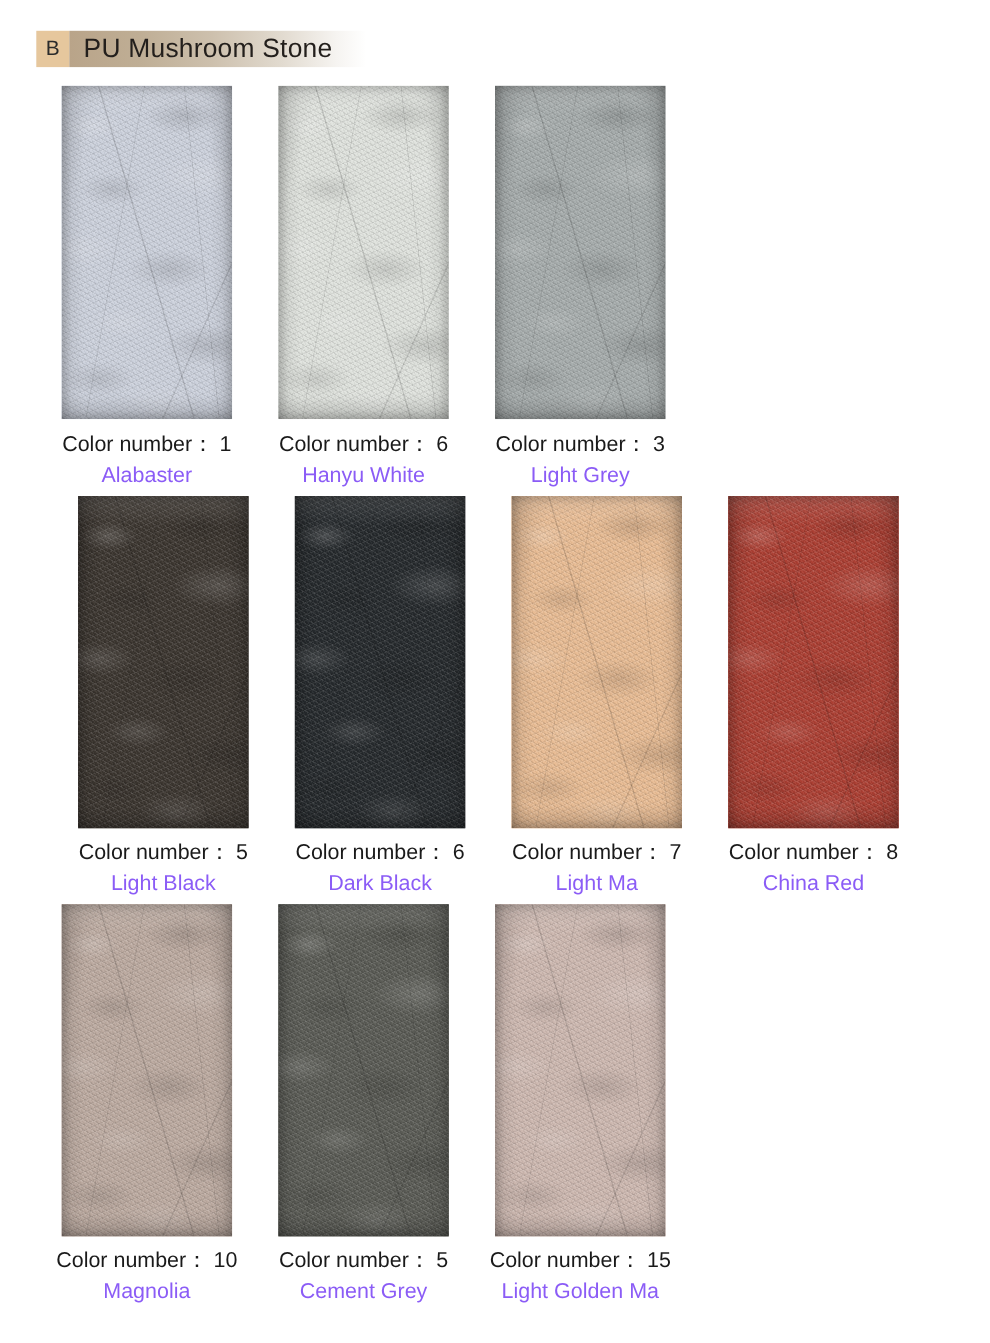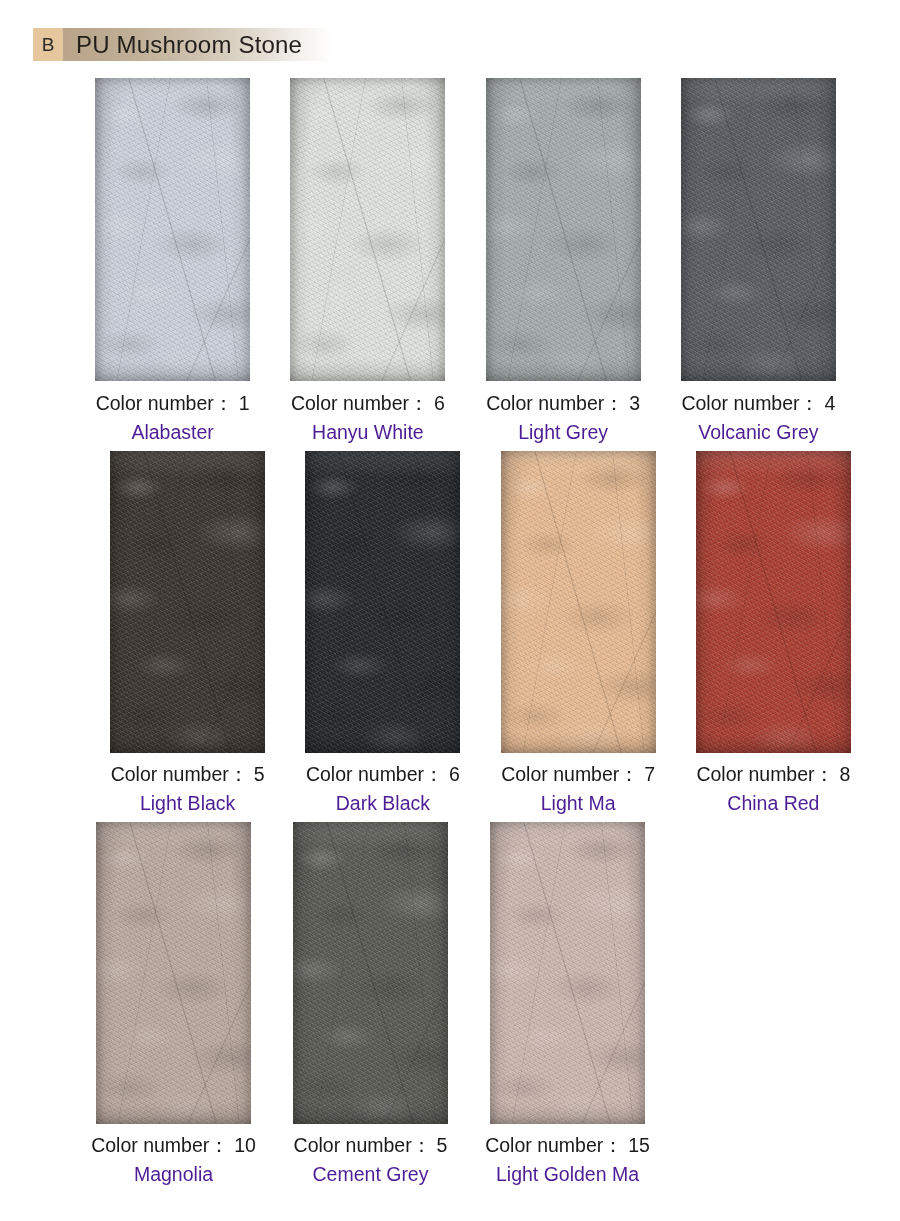--- a/index.html
+++ b/index.html
@@ -60,21 +60,20 @@
   .grid {
     position:absolute;
     left:0;
     top:78px;
     width:900px;
   }
   .row {
     display:flex;
     width:856px;
     margin-bottom:0;
-    padding-left:40px;
   }
   .cell {
     width:197px;
     display:flex;
     flex-direction:column;
     align-items:center;
   }
   .cell.c0 { margin-left:35px; }
 
   
@@ -139,21 +138,21 @@
   
   .lbl-num {
     font-size:19.5px;
     color:#1a1a1a;
     margin-top:8px;
     white-space:nowrap;
     letter-spacing:0;
   }
   .lbl-name {
     font-size:19.5px;
-    color:#4c1d95;
+    color:#8b5cf6;
     margin-top:4px;
     white-space:nowrap;
     text-align:center;
   }
   .row.r1 .lbl-num { margin-top:9px; }
   .row.r2 { margin-top:7px;margin-left:15px; }
   .row.r3 { margin-top:7px; }
 </style>
 </head>
 <body>
@@ -199,32 +198,20 @@
           <div class="tex base" style="background: rgb(166, 172, 172);"></div>
             <div class="tex mottle"></div>
             <div class="tex grain"></div>
           <div class="tex facets"></div>
             <div class="tex cracks"></div>
             <div class="tex bevel"></div>
         </div>
         <div class="lbl-num">Color number： 3</div>
         <div class="lbl-name">Light Grey</div>
       </div>
-      <div class="cell">
-        <div class="swatch" style="background: rgb(90, 94, 99);">
-          <div class="tex base" style="background: rgb(90, 94, 99);"></div>
-            <div class="tex mottle"></div>
-            <div class="tex grain"></div>
-          <div class="tex facets"></div>
-            <div class="tex cracks"></div>
-            <div class="tex bevel"></div>
-        </div>
-        <div class="lbl-num">Color number： 4</div>
-        <div class="lbl-name">Volcanic Grey</div>
-      </div>
     </div>
 
     <div class="row r2">
       <div class="cell c0">
         <div class="swatch" style="background: rgb(60, 54, 48);">
           <div class="tex base" style="background: rgb(60, 54, 48);"></div>
             <div class="tex mottle"></div>
             <div class="tex grain"></div>
           <div class="tex facets"></div>
             <div class="tex cracks"></div>

